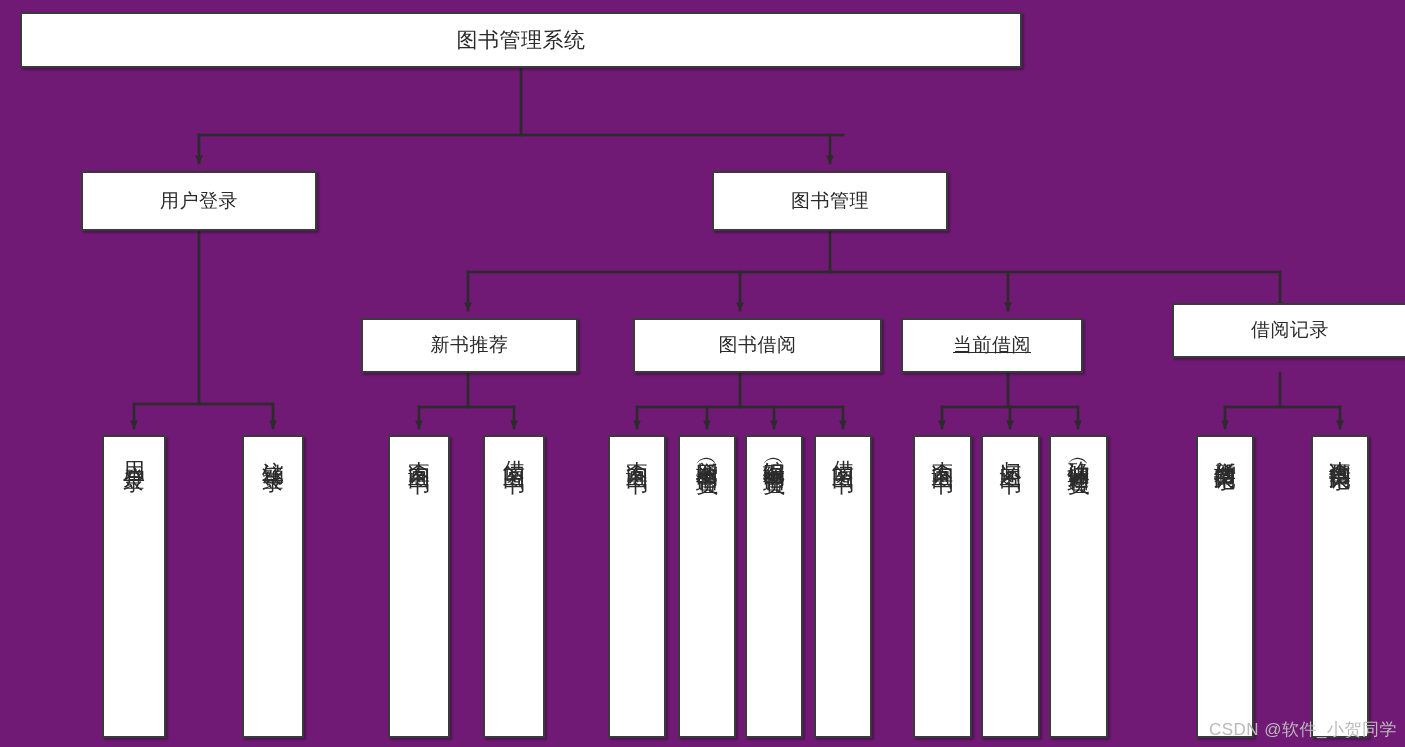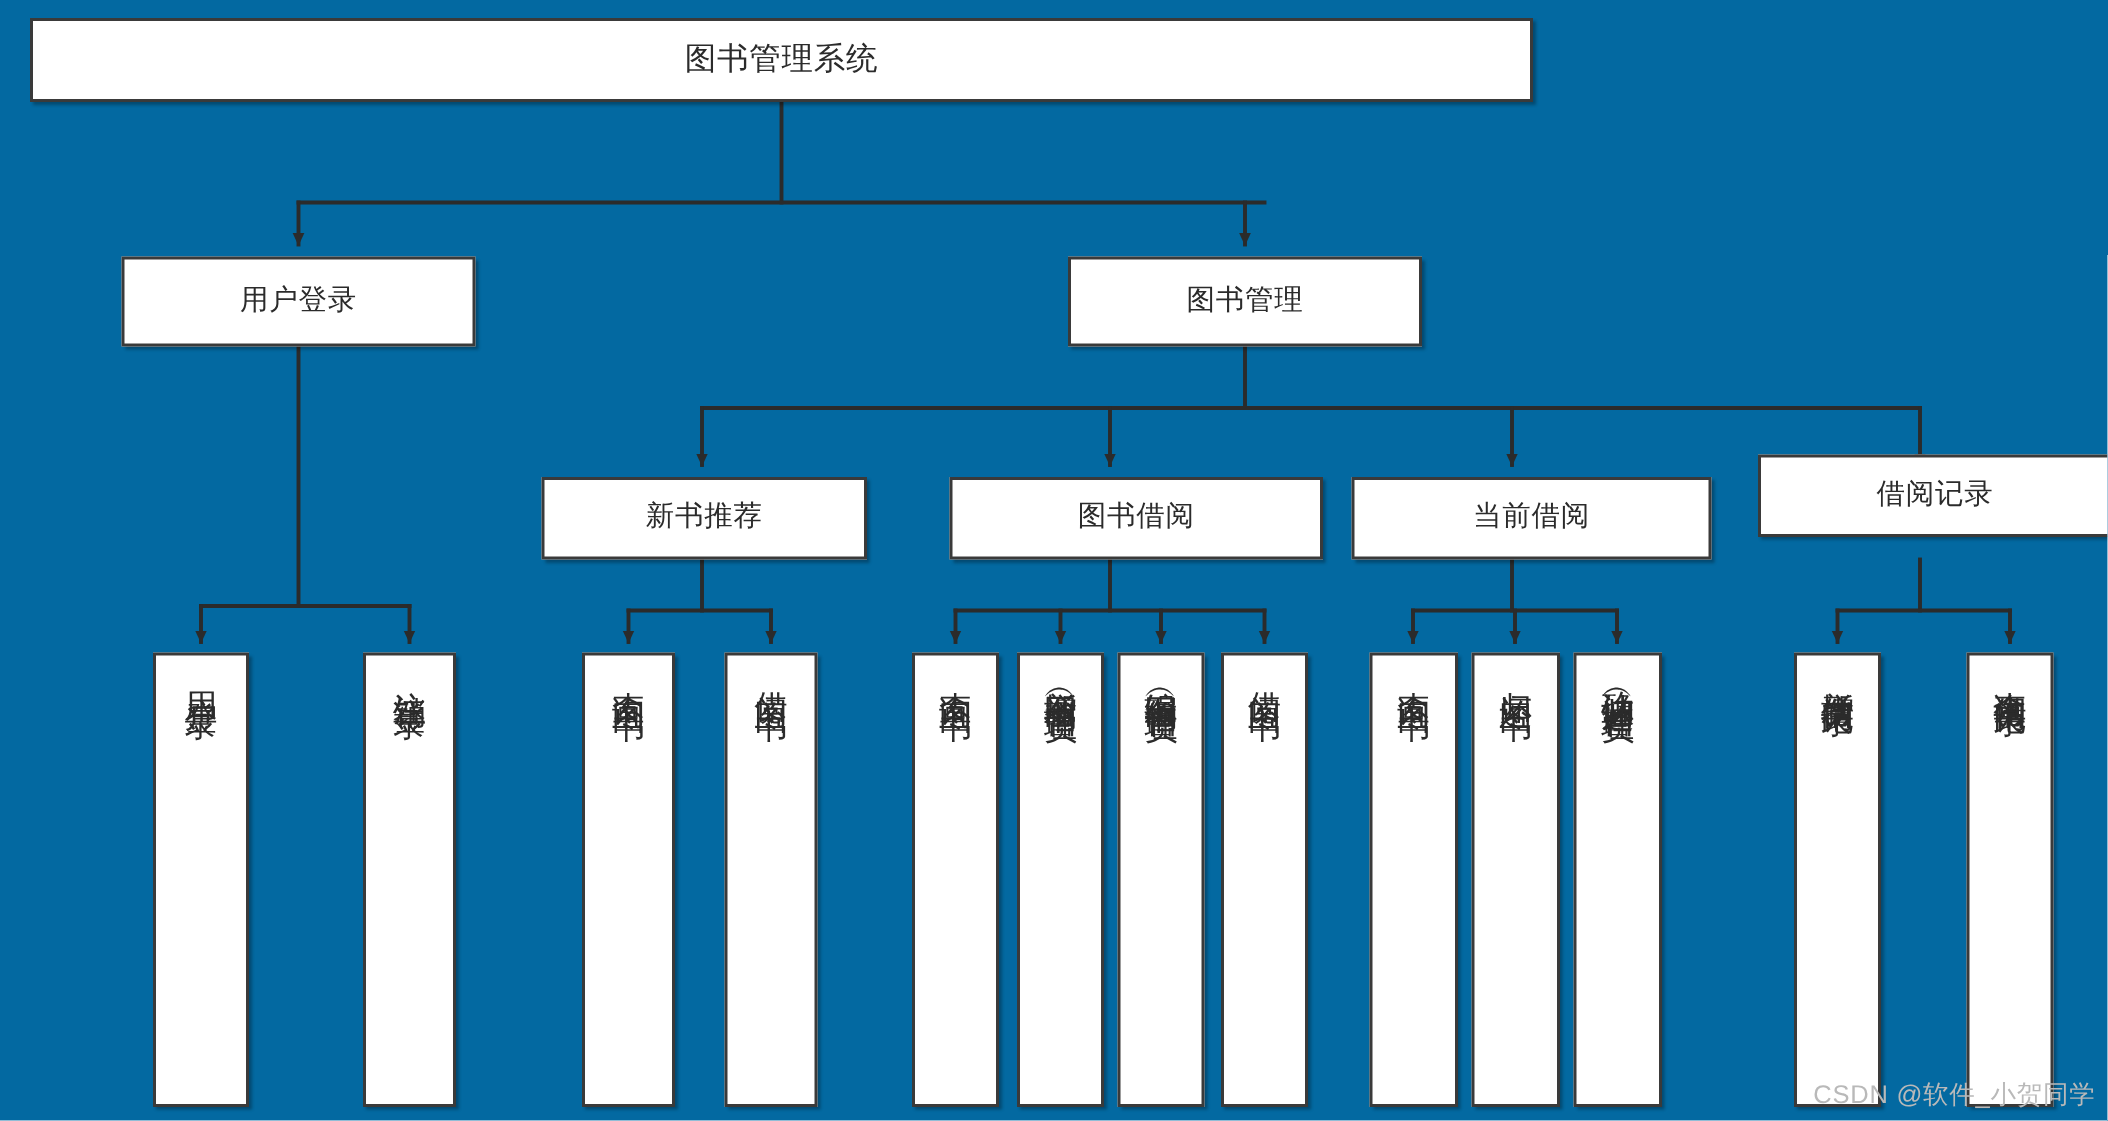--- a/index.html
+++ b/index.html
@@ -8,21 +8,21 @@
     padding: 0;
     background: #ffffff;
   }
   body {
     font-family: "Liberation Sans", "DejaVu Sans", sans-serif;
   }
   #canvas {
     position: relative;
     width: 1405px;
     height: 747px;
-    background: #0369a1;
+    background: #701a75;
     overflow: hidden;
   }
   
   #wires {
     position: absolute;
     left: 0;
     top: 0;
     width: 1405px;
     height: 747px;
     pointer-events: none;
@@ -152,21 +152,21 @@
   <div class="node mid" style="left: 712px; top: 171px; width: 236px; height: 60px;">
     <span class="label">图书管理</span>
   </div>
 
   <div class="node mid" style="left: 361px; top: 318px; width: 217px; height: 55px;">
     <span class="label">新书推荐</span>
   </div>
   <div class="node mid" style="left: 633px; top: 318px; width: 249px; height: 55px;">
     <span class="label">图书借阅</span>
   </div>
-  <div class="node mid" style="left: 901px; top: 318px; width: 240px; height: 55px;">
+  <div class="node mid" style="left: 901px; top: 318px; width: 182px; height: 55px; text-decoration: underline;">
     <span class="label">当前借阅</span>
   </div>
   <div class="node mid" style="left: 1172px; top: 303px; width: 236px; height: 55px;">
     <span class="label">借阅记录</span>
   </div>
 
   <div class="node leaf" style="left: 102px; top: 435px; width: 64px; height: 303px;">
     <span class="label">用户登录</span>
   </div>
   <div class="node leaf" style="left: 242px; top: 435px; width: 62px; height: 303px;">

